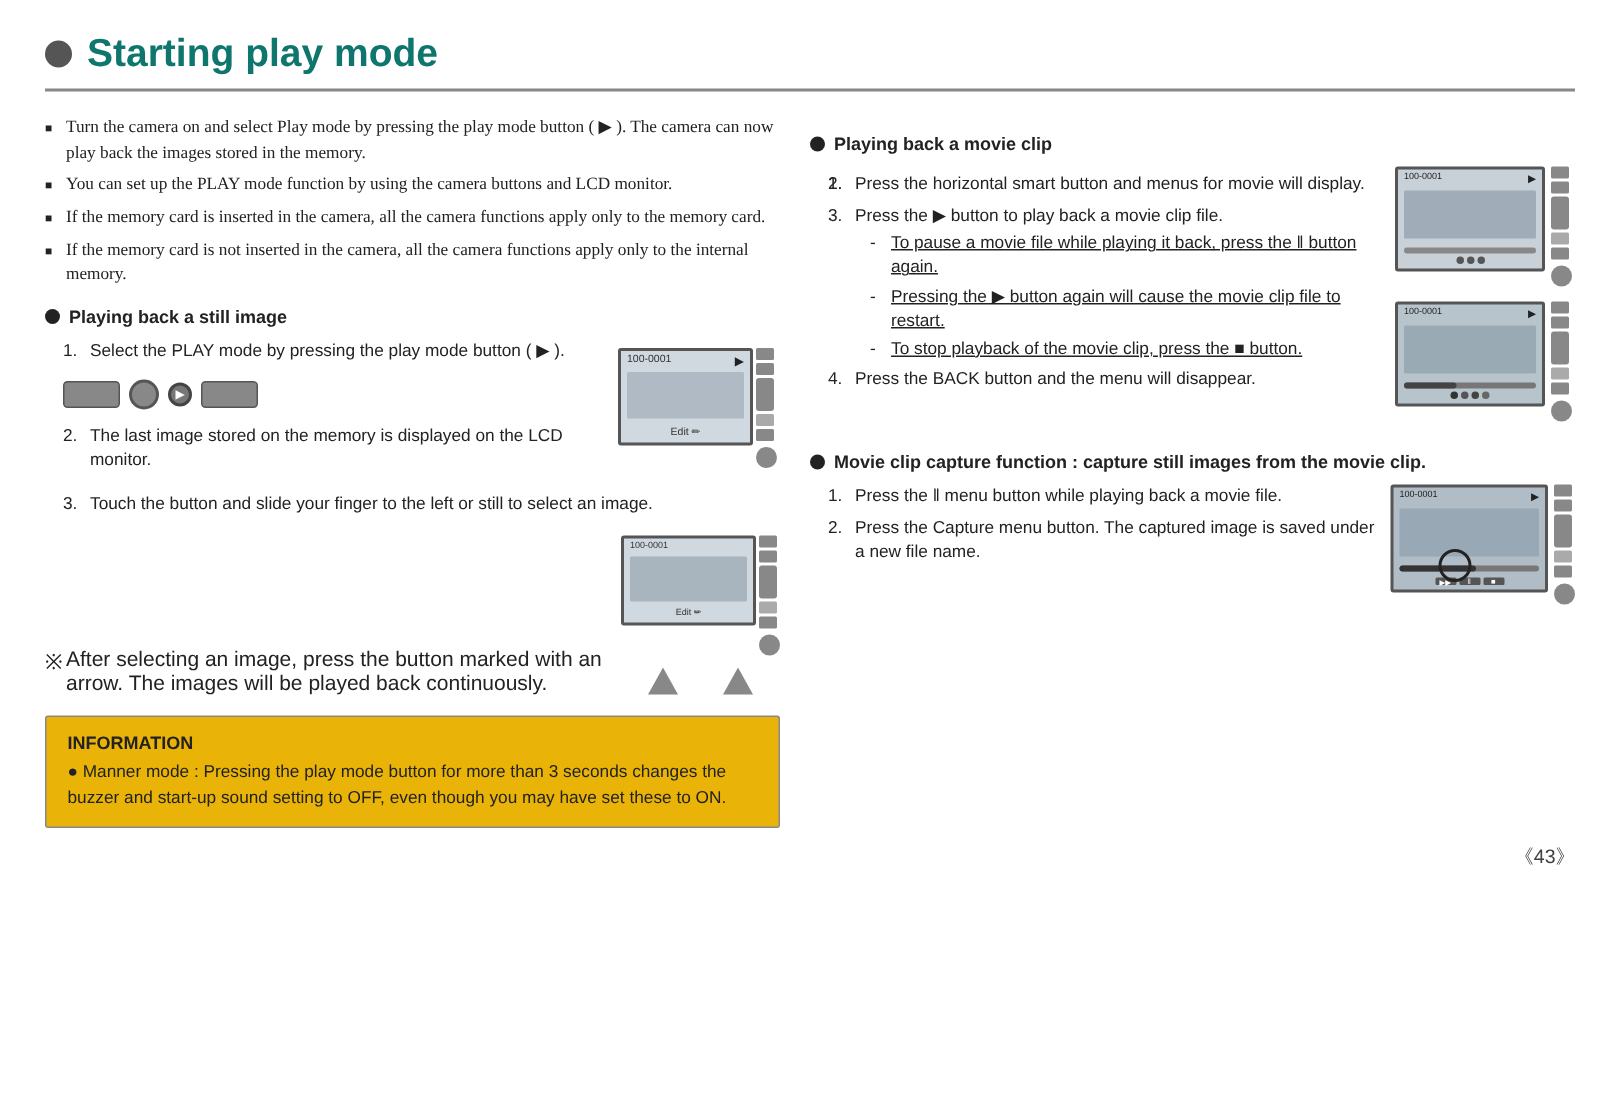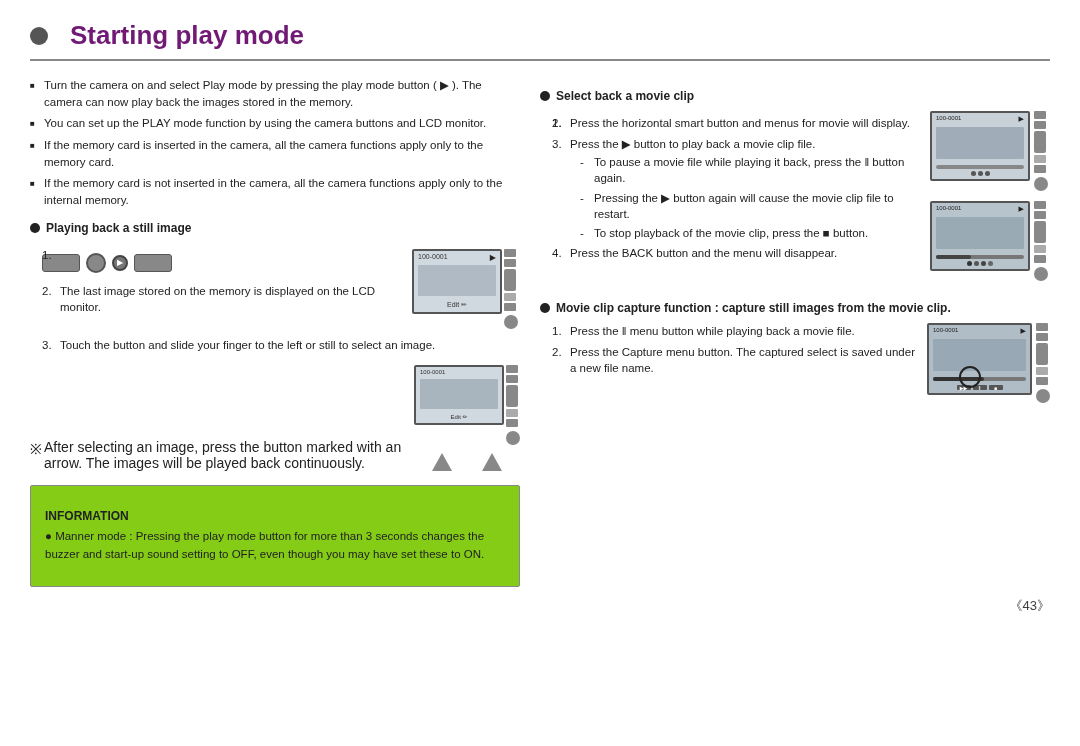--- a/index.html
+++ b/index.html
@@ -8,27 +8,27 @@
       font-size: 12px;
       background: #fff;
       color: #222;
       width: 1080px;
       min-height: 746px;
       padding: 20px 30px;
     }
     .page-title {
       font-size: 26px;
       font-weight: bold;
-      color: #701a75;
+      color: #0f766e;
       border-bottom: 2px solid #888;
       padding-bottom: 8px;
       margin-bottom: 16px;
       display: flex;
       align-items: center;
-      gap: 22px;
+      gap: 10px;
     }
     .title-bullet {
       width: 18px;
       height: 18px;
       background: #555;
       border-radius: 50%;
       display: inline-block;
       flex-shrink: 0;
     }
     .two-col {
@@ -39,20 +39,21 @@
       flex: 1;
       max-width: 490px;
     }
     .right-col {
       flex: 1;
       max-width: 530px;
     }
     .bullet-list {
       list-style: none;
       margin-bottom: 10px;
+      font-family: Liberation Serif, serif;
     }
     .bullet-list li {
       padding-left: 14px;
       position: relative;
       margin-bottom: 5px;
       line-height: 1.45;
       font-size: 11.5px;
     }
     .bullet-list li::before {
       content: '■';
@@ -91,20 +92,21 @@
       padding-left: 18px;
     }
     .numbered-list li .num {
       position: absolute;
       left: 0;
     }
     .sub-list {
       list-style: none;
       margin-left: 10px;
       margin-top: 2px;
+      text-decoration: underline;
     }
     .sub-list li {
       position: relative;
       padding-left: 14px;
       margin-bottom: 3px;
       font-size: 11.5px;
       line-height: 1.4;
     }
     .sub-list li::before {
       content: '-';
@@ -179,23 +181,23 @@
       margin-top: 8px;
     }
     .arrow-up {
       width: 0;
       height: 0;
       border-left: 10px solid transparent;
       border-right: 10px solid transparent;
       border-bottom: 18px solid #888;
     }
     .info-box {
-      background: #84cc16;
+      background: #eab308;
       border: 1.5px solid #888;
-      padding: 23px 14px;
+      padding: 10px 14px;
       margin-top: 14px;
       border-radius: 2px;
     }
     .info-title {
       font-weight: bold;
       font-size: 12px;
       margin-bottom: 5px;
     }
     .info-content {
       font-size: 11.5px;
@@ -311,20 +313,21 @@
     <div class="section-header">
       <span class="section-dot"></span>
       <span>Playing back a still image</span>
     </div>
 
     <div class="left-content">
       <div class="left-text">
         <ul class="numbered-list">
           <li>
             <span class="num">1.</span>
+            <span>Select the PLAY mode by pressing the play mode button ( ▶ ).</span>
           </li>
         </ul>
 
         <div style="margin: 10px 0 10px 12px; display:flex; gap:6px; align-items:center;">
           <div style="width:38px;height:18px;background:#888;border-radius:3px;border:1px solid #555;"></div>
           <div style="width:20px;height:20px;background:#888;border-radius:50%;border:2px solid #555;"></div>
           <div style="width:16px;height:16px;background:#777;border-radius:50%;border:2px solid #444;display:flex;align-items:center;justify-content:center;">
             <span style="font-size:8px;color:#fff;">▶</span>
           </div>
           <div style="width:38px;height:18px;background:#888;border-radius:3px;border:1px solid #555;"></div>
@@ -396,21 +399,21 @@
     <div class="info-box">
       <div class="info-title">INFORMATION</div>
       <div class="info-content">● Manner mode : Pressing the play mode button for more than 3 seconds changes the buzzer and start-up sound setting to OFF, even though you may have set these to ON.</div>
     </div>
   </div>
 
   <div class="right-col">
 
     <div class="section-header">
       <span class="section-dot"></span>
-      <span>Select back a movie clip</span>
+      <span>Playing back a movie clip</span>
     </div>
 
     <div class="right-with-image">
       <div class="right-text-col">
         <ul class="numbered-list">
           <li>
             <span class="num">1.</span>
           </li>
           <li style="margin-top:4px;">
             <span class="num">2.</span>
@@ -491,21 +494,21 @@
 
       <div class="right-with-image">
         <div class="right-text-col">
           <ul class="numbered-list">
             <li>
               <span class="num">1.</span>
               <span>Press the ‖ menu button while playing back a movie file.</span>
             </li>
             <li style="margin-top:4px;">
               <span class="num">2.</span>
-              <span>Press the Capture menu button. The captured select is saved under a new file name.</span>
+              <span>Press the Capture menu button. The captured image is saved under a new file name.</span>
             </li>
           </ul>
         </div>
 
         <div style="min-width:120px; position:relative;">
           <div class="right-image-group">
             <div class="movie-screen big-circle-overlay" style="width:105px;height:72px;background:#b0bcc6;">
               <span style="position:absolute;top:2px;left:4px;font-size:6px;">100-0001</span>
               <span style="position:absolute;top:2px;right:4px;font-size:7px;">▶</span>
               <div style="position:absolute;top:14px;left:4px;right:4px;bottom:22px;background:#98a8b4;border-radius:1px;"></div>

